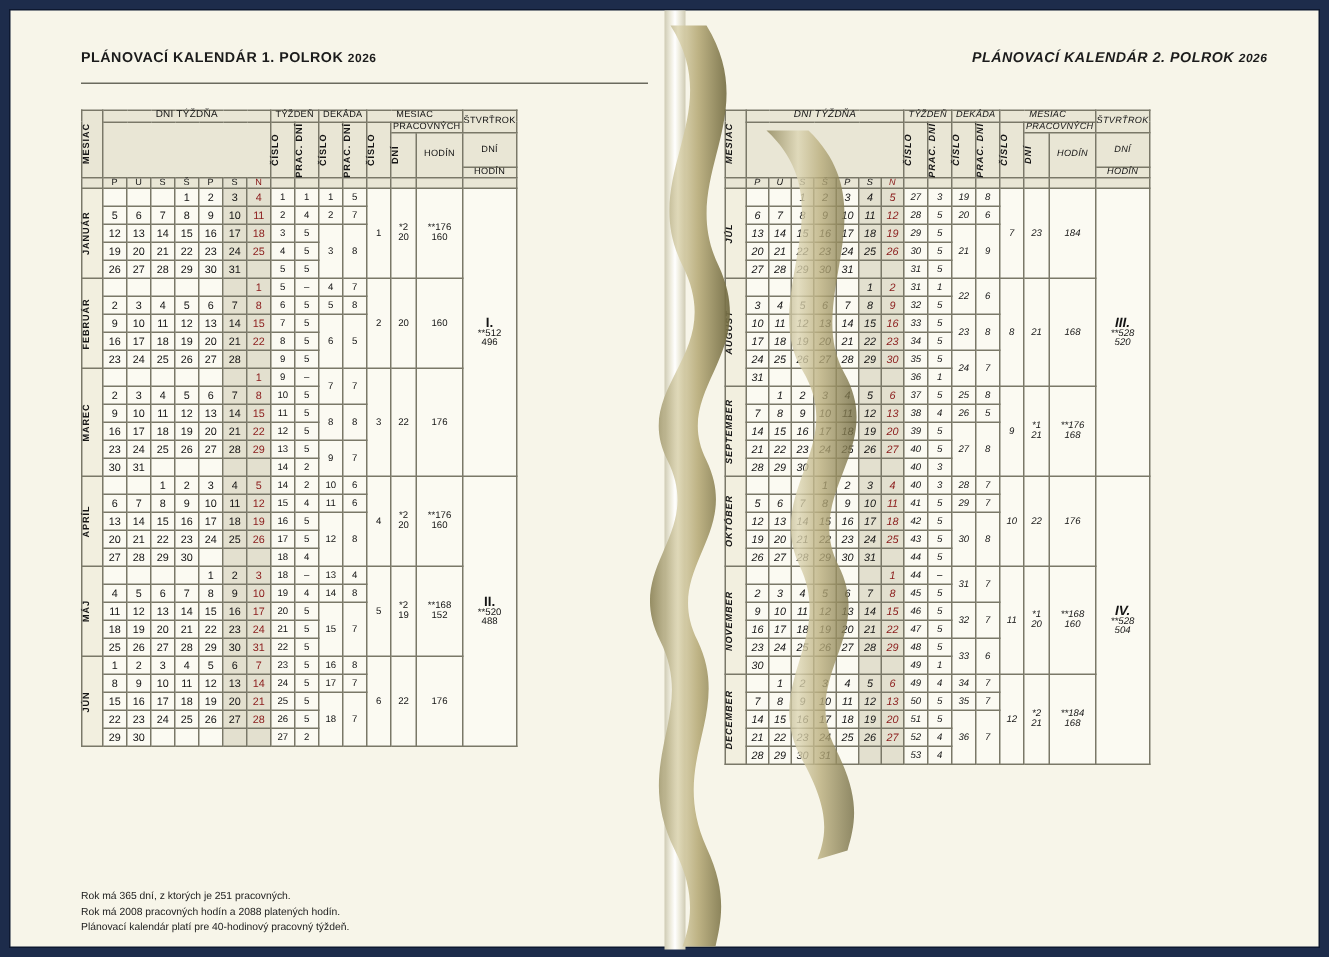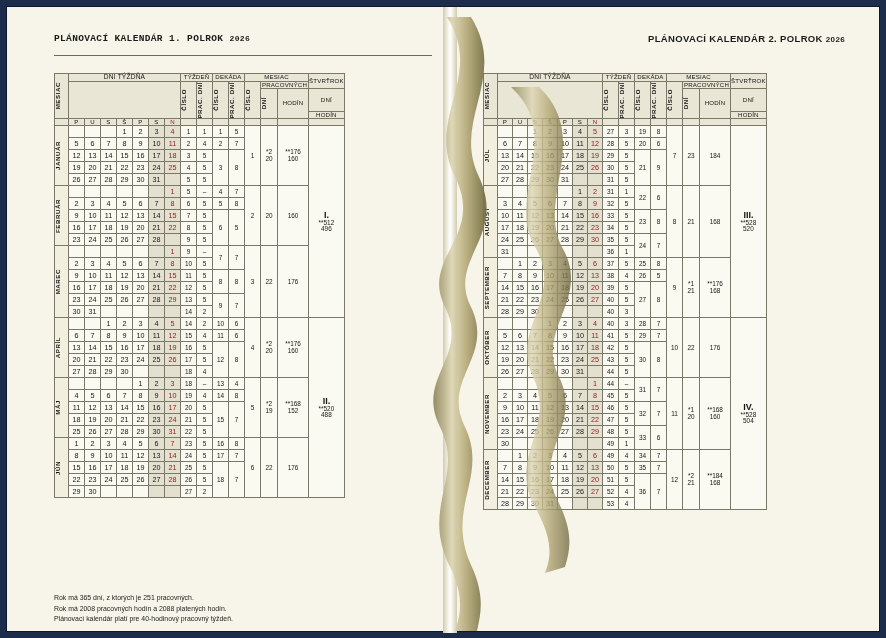--- a/index.html
+++ b/index.html
@@ -19,28 +19,28 @@
     background:#f7f5e9;
     border:1px solid #0d1830;
     box-sizing:border-box;
   }
   .gutter{
     position:absolute;top:0;left:436px;width:14px;height:626px;
     background:linear-gradient(to right,#cfcbb4 0%,#efeddf 30%,#ffffff 50%,#efeddf 70%,#cfcbb4 100%);
   }
   .half{position:absolute;top:0;height:626px;}
   .half.left{left:0;width:436px;}
-  .half.right{left:450px;width:424px;}
+  .half.right{left:450px;width:424px;font-style:italic;}
 
   .title{
     position:absolute;top:26px;
     font-size:9.5px;letter-spacing:.35px;color:#1b1b1b;font-weight:600;
     white-space:nowrap;
   }
-  .title.left{left:47px;font-family:Liberation Mono, monospace;}
+  .title.left{left:47px;}
   .title.right{right:36px;}
   .title .yr{font-size:8px;font-weight:600;}
 
   .rule{position:absolute;height:1px;background:#6b6a5e;}
   .rule.left{left:47px;width:378px;top:48px;}
 
   table.cal{
     position:absolute;border-collapse:collapse;
     font-size:7.2px;color:#141414;
     background:#fbfaf2;

